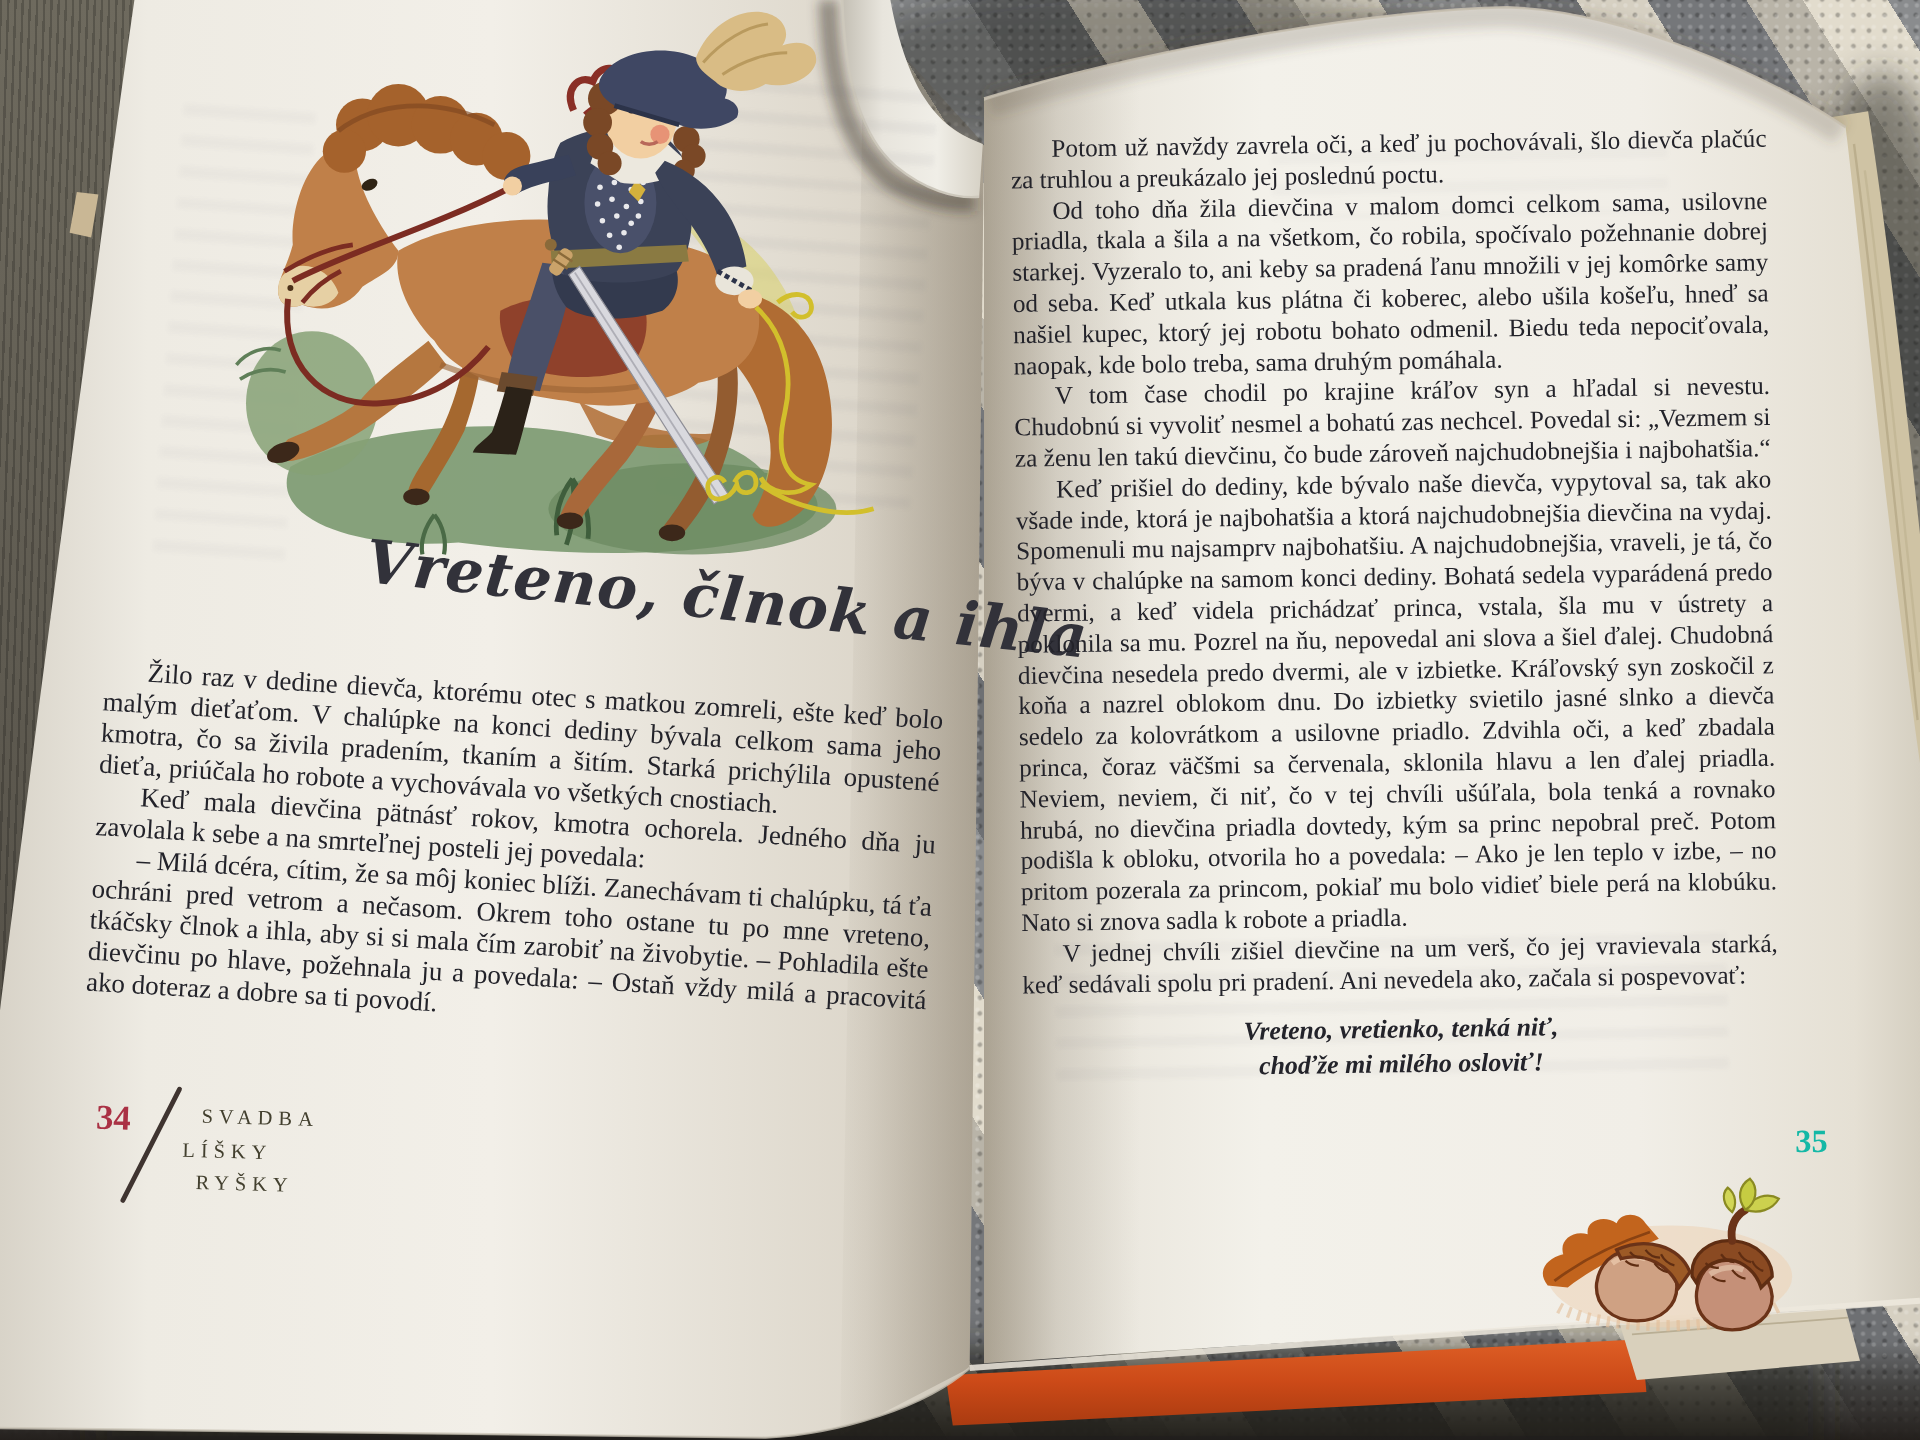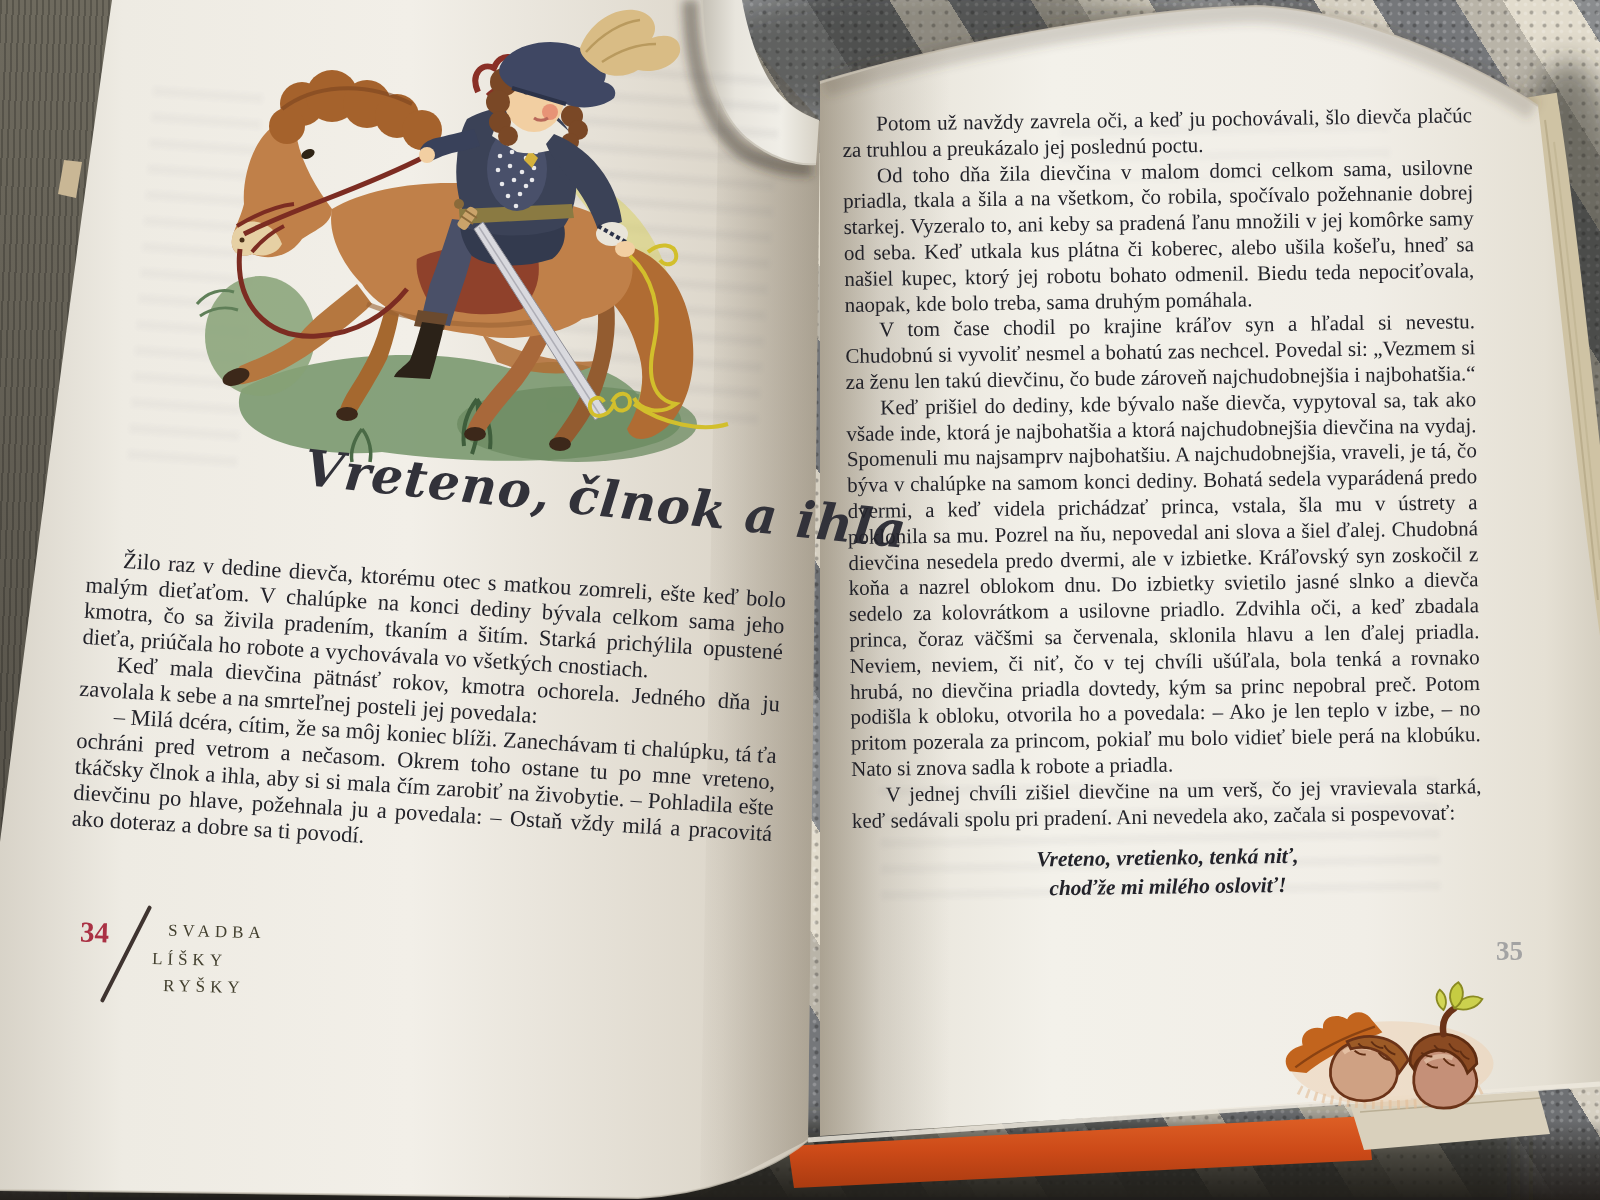--- a/index.html
+++ b/index.html
@@ -42,21 +42,21 @@
   .sw1{left:168px;top:922px;} .sw2{left:152px;top:950px;} .sw3{left:163px;top:977px;}
   
   .right-text{position:absolute;left:842px;top:112px;width:630px;
     transform:rotate(-0.8deg);transform-origin:0 0;
     font-size:21px;line-height:25.8px;color:#23232a;text-align:justify;}
   .right-text p{margin:0;text-indent:34px;}
   .verse{margin-top:14px;text-align:center;font-style:italic;font-weight:600;
     font-size:21.5px;line-height:29px;text-indent:0;}
   .verse div{text-indent:0;}
   .pn35{position:absolute;left:1496px;top:936px;font-size:27px;font-weight:bold;
-    color:#a3a3a3;}
+    color:#14b8a6;}
   .illus-horse{position:absolute;left:182px;top:4px;width:560px;height:460px;}
   .illus-acorns{position:absolute;left:1262px;top:978px;width:250px;height:140px;}
 </style>
 </head>
 <body>
 
 <div class="scene">
 
   <div class="carpet"></div>
   <div class="wood"></div>

